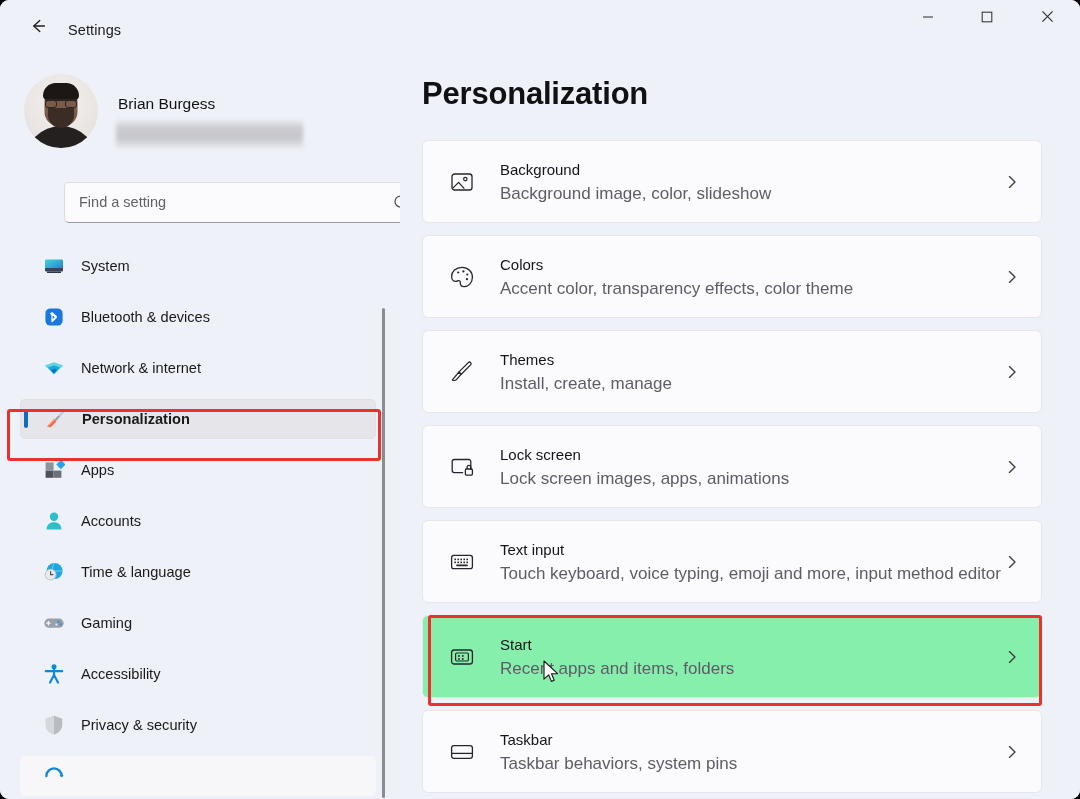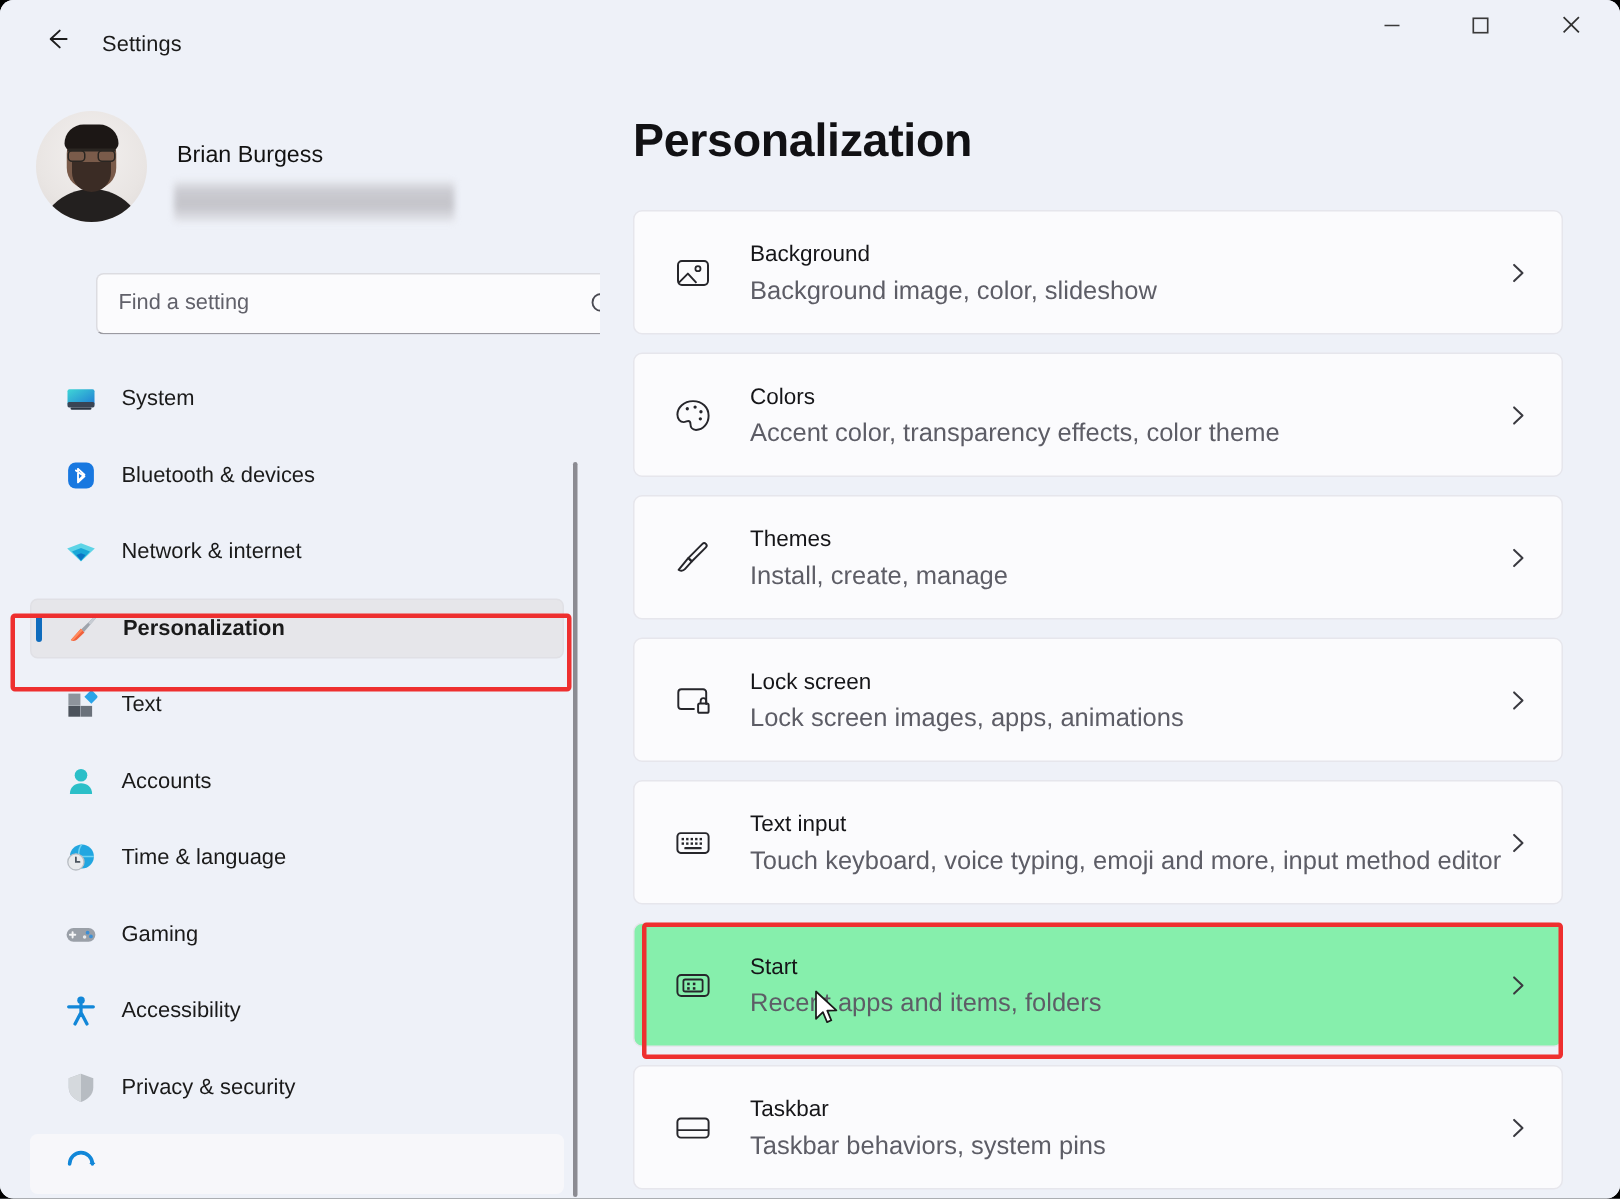--- a/index.html
+++ b/index.html
@@ -417,21 +417,21 @@
 
       <div class="nav-item" style="top:204px">
         <span class="nav-icon">
           <svg width="22" height="22" viewBox="0 0 22 22">
             <rect x="2.6" y="3.4" width="8" height="8" fill="#8e949c"></rect>
             <rect x="2.6" y="11.6" width="8" height="7.2" fill="#4c535c"></rect>
             <rect x="10.8" y="11.6" width="7.6" height="7.2" fill="#6a717a"></rect>
             <rect x="14.6" y="2.2" width="6.6" height="6.6" transform="rotate(45 17.9 5.5)" fill="#2aa4e8"></rect>
           </svg>
         </span>
-        <span class="nav-label">Text</span>
+        <span class="nav-label">Apps</span>
       </div>
 
       <div class="nav-item" style="top:255px">
         <span class="nav-icon">
           <svg width="22" height="22" viewBox="0 0 22 22">
             <circle cx="11" cy="6.8" r="4.2" fill="#2bbfc8"></circle>
             <path d="M3.6 19.4 C3.6 14.6 7 12.2 11 12.2 C15 12.2 18.4 14.6 18.4 19.4 Z" fill="#2bbfc8"></path>
           </svg>
         </span>
         <span class="nav-label">Accounts</span>

